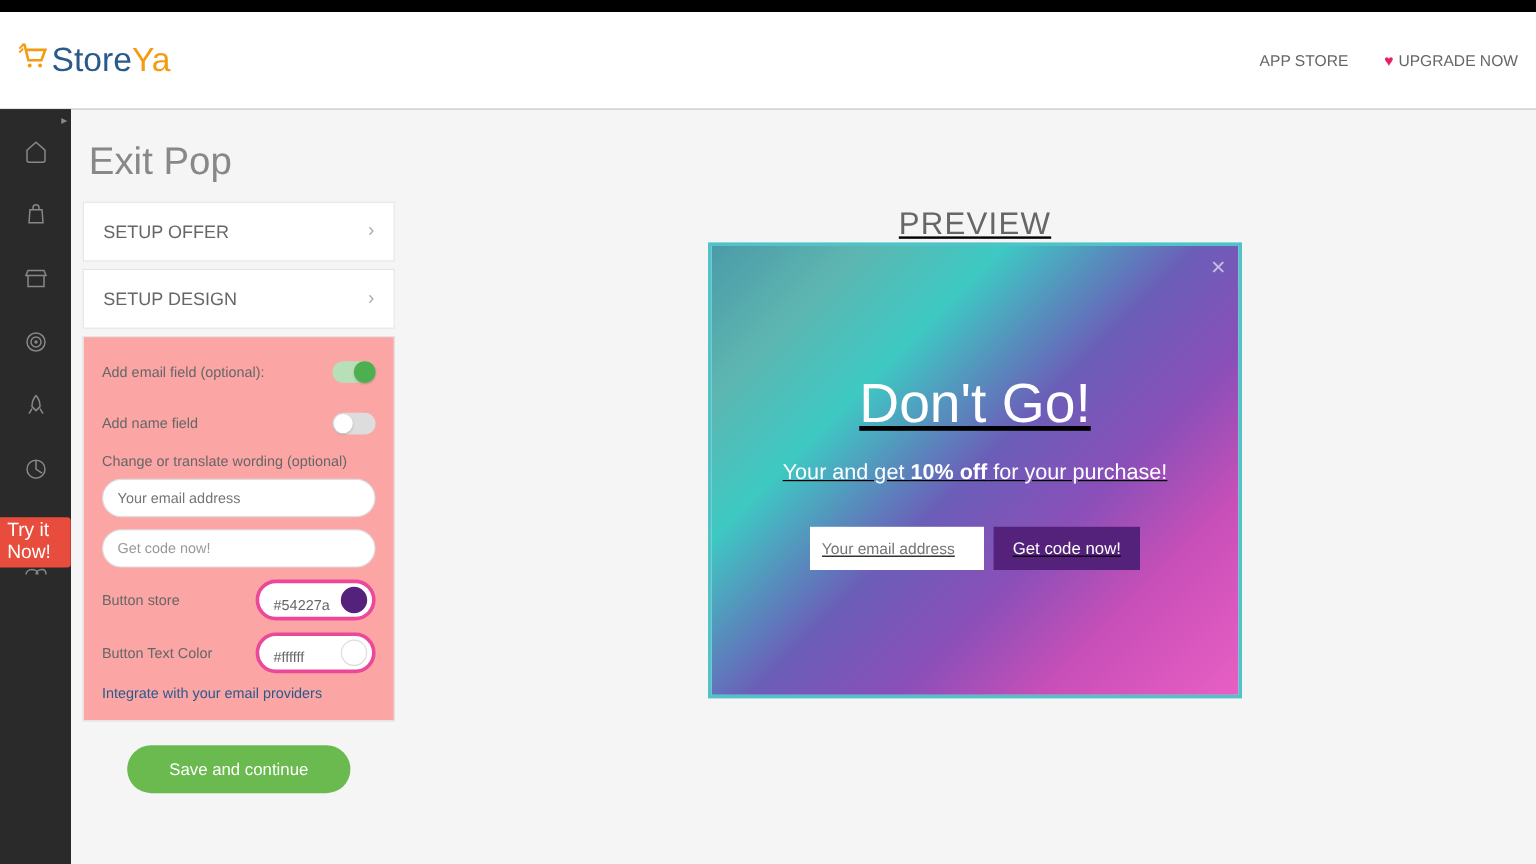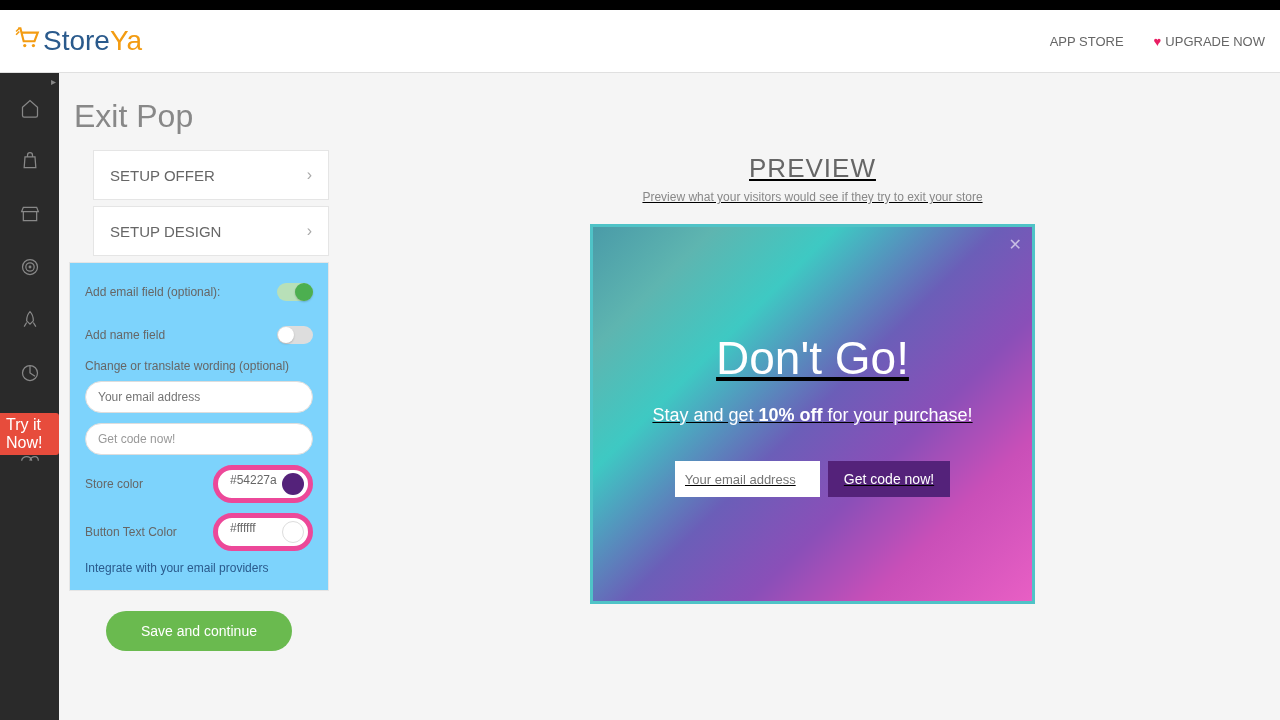--- a/index.html
+++ b/index.html
@@ -1,50 +1,50 @@
 <!DOCTYPE html>
 <html><head>
 <meta charset="utf-8">
 <style>
 * { margin: 0; padding: 0; box-sizing: border-box; font-family: -apple-system, BlinkMacSystemFont, "Segoe UI", Arial, sans-serif; }
 body { width: 1280px; height: 720px; background: #000; overflow: hidden; }
 .topbar-black { width: 100%; height: 10px; background: #000; }
-.header { width: 100%; height: 63px; background: #fff; display: flex; align-items: center; justify-content: space-between; padding: 0 15px; border-bottom: 1px solid #e0e0e0; }
+.header { width: 100%; height: 81px; background: #fff; display: flex; align-items: center; justify-content: space-between; padding: 0 15px; border-bottom: 1px solid #e0e0e0; }
 .logo { display: flex; align-items: center; font-size: 28px; font-weight: 400; }
 .logo-icon { color: #f39c12; margin-right: 2px; font-size: 24px; }
 .logo-text-store { color: #2a5a8c; }
 .logo-text-ya { color: #f39c12; }
 .header-right { display: flex; align-items: center; gap: 30px; font-size: 13px; color: #666; }
 .upgrade { color: #666; display: flex; align-items: center; gap: 4px; }
 .heart { color: #e91e63; }
 .main { display: flex; width: 100%; height: calc(100% - 73px); }
 .sidebar { width: 59px; background: #2a2a2a; display: flex; flex-direction: column; align-items: center; padding-top: 8px; position: relative; }
 .sidebar-expand { position: absolute; top: 3px; right: 3px; color: #888; font-size: 10px; }
 .sidebar-icon { width: 100%; height: 53px; display: flex; align-items: center; justify-content: center; color: #888; font-size: 18px; cursor: pointer; }
 .sidebar-icon svg { width: 20px; height: 20px; stroke: #888; fill: none; stroke-width: 1.5; }
 .try-badge { position: absolute; left: 0; top: 340px; background: #e74c3c; color: #fff; font-size: 16px; padding: 3px 6px; border-radius: 0 3px 3px 0; }
 .content { flex: 1; background: #f5f5f5; display: flex; padding: 0; gap: 16px; }
 .left-panel { width: 270px; padding: 25px 0 0 10px; }
 .page-title { font-size: 32px; font-weight: 300; color: #888; margin-bottom: 15px; padding-left: 5px; }
-.accordion-item { background: #fff; border: 1px solid #e5e5e5; margin-bottom: 6px; padding: 15px 16px; display: flex; justify-content: space-between; align-items: center; cursor: pointer; font-size: 15px; color: #666; margin-left: 24px; }
+.accordion-item { background: #fff; border: 1px solid #e5e5e5; margin-bottom: 6px; padding: 15px 16px; display: flex; justify-content: space-between; align-items: center; cursor: pointer; font-size: 15px; color: #666; }
 .accordion-item.active { background: #d73527; color: #fff; border: none; }
 .chevron { color: #aaa; font-size: 16px; }
 .accordion-item.active .chevron { color: #fff; }
-.panel-body { background: #7dd3fc; border: 1px solid #e5e5e5; padding: 20px 15px 15px 15px; font-size: 13px; color: #555; }
+.panel-body { background: #fca5a5; border: 1px solid #e5e5e5; padding: 20px 15px 15px 15px; font-size: 13px; color: #555; }
 .form-row { display: flex; justify-content: space-between; align-items: center; margin-bottom: 25px; }
 .form-label { font-size: 12px; color: #666; }
 .toggle { width: 36px; height: 18px; background: #ddd; border-radius: 10px; position: relative; cursor: pointer; }
 .toggle.on { background: #b8e0b8; }
 .toggle-knob { width: 16px; height: 16px; background: #fff; border-radius: 50%; position: absolute; top: 1px; left: 1px; box-shadow: 0 1px 2px rgba(0,0,0,0.2); }
 .toggle.on .toggle-knob { left: auto; right: 0; background: #4caf50; width: 18px; height: 18px; top: 0; }
 .section-label { font-size: 12px; color: #666; margin-bottom: 8px; display: block; }
 .text-input { width: 100%; padding: 8px 12px; border: 1px solid #ddd; border-radius: 20px; font-size: 12px; color: #999; margin-bottom: 10px; background: #fff; }
 .color-row { display: flex; align-items: center; justify-content: space-between; margin-bottom: 10px; }
 .color-label { font-size: 12px; color: #666; flex: 1; }
-.color-input-wrap { display: flex; align-items: flex-start; background: #fff; border: 5px solid #ec4899; border-radius: 20px; padding: 3px 4px 3px 12px; width: 100px; }
+.color-input-wrap { display: flex; align-items: flex-end; background: #fff; border: 3px solid #ec4899; border-radius: 20px; padding: 3px 4px 3px 12px; width: 100px; }
 .color-text { font-size: 12px; color: #666; flex: 1; }
 .color-swatch { width: 22px; height: 22px; border-radius: 50%; }
 .integrate-link { color: #2a5a8c; font-size: 12px; cursor: pointer; margin-top: 6px; display: block; }
 .save-btn { display: block; margin: 20px auto 0 auto; background: #6aba4f; color: #fff; border: none; padding: 12px 35px; border-radius: 25px; font-size: 14px; cursor: pointer; }
 .preview-area { flex: 1; display: flex; flex-direction: column; align-items: center; padding-top: 80px; text-decoration: underline; }
 .preview-title { font-size: 26px; font-weight: 300; color: #666; letter-spacing: 1px; }
 .preview-sub { font-size: 12px; color: #888; margin-top: 6px; margin-bottom: 20px; }
 .popup-preview { width: 445px; height: 380px; position: relative; border: 3px solid #4fc3c7; background: linear-gradient(135deg, #4a9ba8 0%, #5eb5b0 15%, #3ec9c3 30%, #6b5eb8 50%, #8a4fb8 65%, #c94fb8 80%, #e85fc4 100%); display: flex; flex-direction: column; align-items: center; justify-content: center; padding: 20px; }
 .popup-close { position: absolute; top: 8px; right: 10px; color: rgba(255,255,255,0.6); font-size: 16px; cursor: pointer; }
 .popup-title { font-size: 46px; font-weight: 400; color: #fff; margin-bottom: 20px; }
@@ -154,21 +154,21 @@
           <div class="toggle">
               <div class="toggle-knob"></div>
             </div>
         </div>
 
         <span class="section-label">Change or translate wording (optional)</span>
         <input class="text-input" placeholder="Your email address" style="">
         <input class="text-input" value="Get code now!" style="">
 
         <div class="color-row">
-          <span class="color-label">Store color</span>
+          <span class="color-label">Button store</span>
           <div class="color-input-wrap">
             <span class="color-text">#54227a</span>
             <span class="color-swatch" style="background:#54227a"></span>
           </div>
         </div>
 
         <div class="color-row">
           <span class="color-label">Button Text Color</span>
           <div class="color-input-wrap">
             <span class="color-text">#ffffff</span>
@@ -177,27 +177,26 @@
         </div>
 
         <a class="integrate-link">Integrate with your email providers</a>
       </div>
 
       <button class="save-btn">Save and continue</button>
     </div>
 
     <div class="preview-area">
       <div class="preview-title">PREVIEW</div>
-      <div class="preview-sub">Preview what your visitors would see if they try to exit your store</div>
 
       <div class="popup-preview">
         <span class="popup-close">✕</span>
         <div class="popup-title">Don't Go!</div>
         <div class="popup-sub">
-          <span>Stay and get </span><span class="bold">10% off</span><span> for your purchase!</span>
+          <span>Your and get </span><span class="bold">10% off</span><span> for your purchase!</span>
         </div>
         <div class="popup-form">
           <input class="popup-input" placeholder="Your email address" style="">
           <button class="popup-btn">Get code now!</button>
         </div>
       </div>
     </div>
   </div>
 </div>
 

